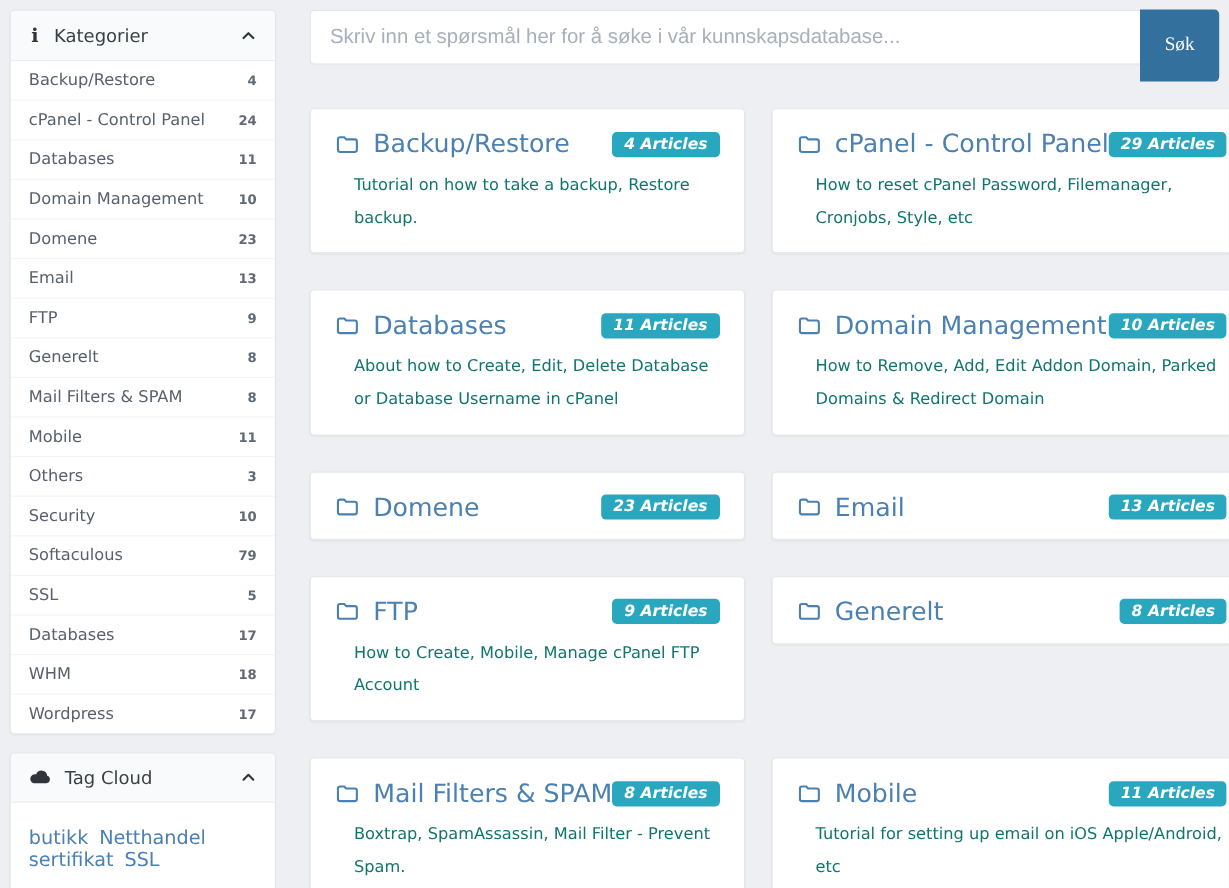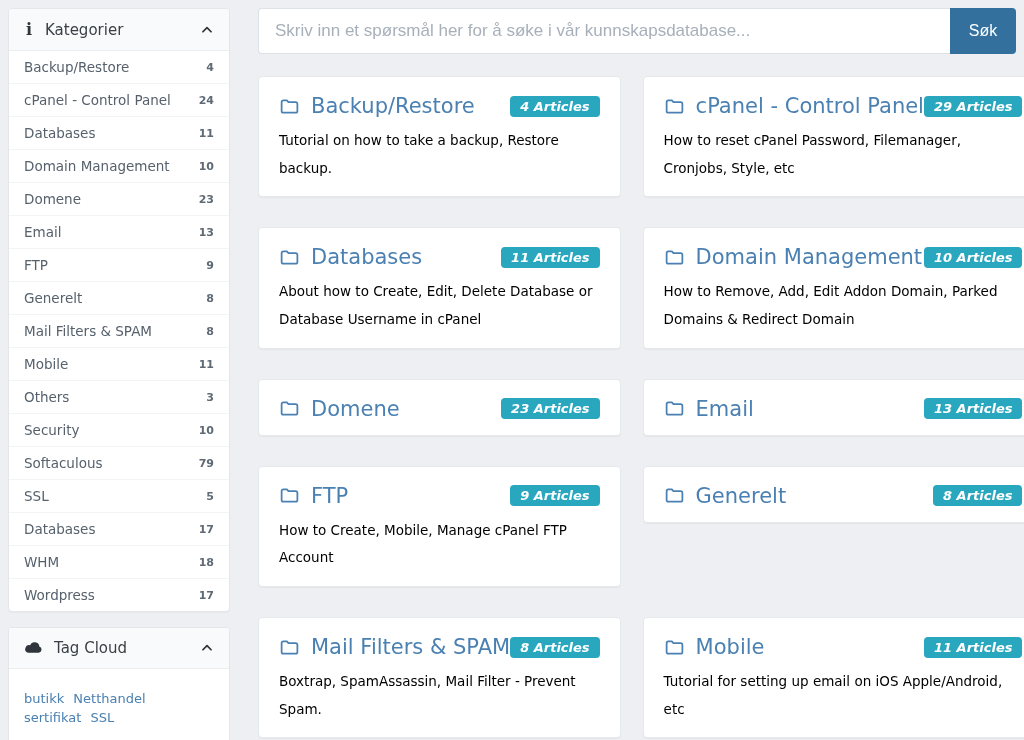--- a/index.html
+++ b/index.html
@@ -43,43 +43,43 @@
     padding: 8px 15px;
     font-size: 13.5px; color: #56616c;
     border-bottom: 1px solid #f3f4f6;
     cursor: pointer;
   }
   .cat-item:last-child { border-bottom: none; }
   .cat-count { font-size: 11px; font-weight: 700; color: #5f6a74; }
 
   .tag-body { padding: 19px 15px 22px; }
   .tag-link {
-    color: var(--accent); font-size: 13px; text-decoration: none;
+    color: var(--accent); font-size: 16px; text-decoration: none;
     margin-right: 4px; cursor: pointer;
   }
 
   
   .main { flex: 1; min-width: 0; }
   .searchbar { display: flex; }
   .search-input {
     flex: 1; height: 46px;
     border: 1px solid #dde2e6; border-right: none;
     border-radius: 4px 0 0 4px;
     padding: 0 16px;
     font-size: 17px; color: #4a545e;
     font-family: Liberation Sans, sans-serif;
     outline: none;
   }
   .search-input::placeholder { color: #a7b0ba; }
   .search-btn {
-    width: 66px; height: 46px;
+    width: 66px; height: 60px;
     background: var(--button); color: #fff;
     border: none; border-radius: 0 4px 4px 0;
     font-size: 16px; cursor: pointer;
-    font-family: Liberation Sans, sans-serif;
+    font-family: Liberation Serif, serif;
   }
 
   .cards {
     margin-top: 22px;
     display: grid;
     grid-template-columns: 1fr 1fr;
     column-gap: 22px; row-gap: 30px;
     align-items: start;
   }
   .card {
@@ -99,21 +99,21 @@
   .badge {
     margin-left: auto; flex-shrink: 0;
     background: var(--badge); color: #fff;
     font-size: 13px; font-weight: 700;
     padding: 3px 10px; border-radius: 4px;
     white-space: nowrap;
     font-style: italic;
   }
   .card-desc {
     margin-top: 9px;
-    font-size: 13.5px; color: #000000; line-height: 2.05;
+    font-size: 13.5px; color: #0f766e; line-height: 2.05; margin-left: 16px;
   }
 </style>
 </head>
 <body style="--accent: #4a80b2; --badge: #29a7bf; --button: #33709e;">
 
 <div class="page">
 
   <aside class="sidebar">
 
     <section class="panel">

